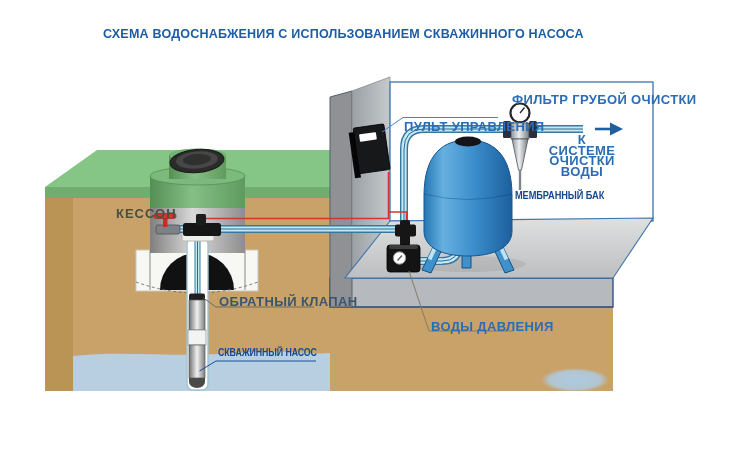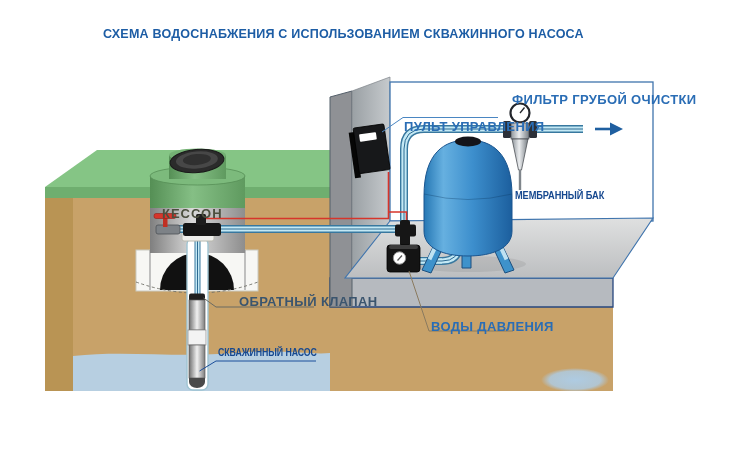--- a/index.html
+++ b/index.html
@@ -7,21 +7,21 @@
          font-family:"Liberation Sans","DejaVu Sans",sans-serif;}
   .stage svg{position:absolute;left:0;top:0;}
   .lbl{position:absolute;white-space:nowrap;font-size:13px;font-weight:700;
        color:#2a6db5;letter-spacing:.35px;}
   .lbl.navy{color:#16488f;font-weight:800;}
   .cond{transform:scaleX(.88);transform-origin:left top;letter-spacing:-.1px;}
   .title{position:absolute;left:103px;top:26px;font-size:13.5px;font-weight:800;
          color:#1d5da5;letter-spacing:.2px;transform:scaleX(.93);transform-origin:left top;
          white-space:nowrap;}
   .olive{color:#4b4f3e;font-weight:700;letter-spacing:1px;}
-  .slate{color:#3b556e;margin-left:20px;}
+  .slate{color:#3b556e;}
   .two-line{white-space:normal;text-align:center;line-height:10.5px;width:78px;}
 </style>
 </head>
 <body>
 
 <div class="stage">
 
 <svg width="750" height="455" viewBox="0 0 750 455">
   <defs>
     <linearGradient id="gCais" x1="0" y1="0" x2="1" y2="0">
@@ -194,21 +194,25 @@
 
   <g fill="none">
     <path d="M382,132 L403,117.5 H498" stroke="#4a86c2" stroke-width="1"></path>
     <path d="M409,271 L429,331 H513" stroke="#8a7a5f" stroke-width="1"></path>
     <path d="M203.5,298 L216,307 H314" stroke="#6b6b63" stroke-width="1"></path>
     <path d="M199.5,371 L216,361 H316" stroke="#1b4e9b" stroke-width="1"></path>
   </g>
 </svg>
 
 <div class="title">СХЕМА ВОДОСНАБЖЕНИЯ С ИСПОЛЬЗОВАНИЕМ СКВАЖИННОГО НАСОСА</div>
-<div class="lbl olive" style="left:116px;top:206px;margin-left:46px;">КЕССОН</div>
+<div class="lbl olive" style="left:116px;top:206px;">КЕССОН</div>
 <div class="lbl" style="left:404px;top:119px;">ПУЛЬТ УПРАВЛЕНИЯ</div>
 <div class="lbl" style="left:512px;top:92px;">ФИЛЬТР ГРУБОЙ ОЧИСТКИ</div>
+<div class="lbl two-line" style="left:543px;top:135px;">
+  <span>К СИСТЕМЕ</span><br>
+  <span>ОЧИСТКИ ВОДЫ</span>
+</div>
 <div class="lbl navy cond" style="left:515px;top:189px;font-size:10.5px;">МЕМБРАННЫЙ БАК</div>
 <div class="lbl" style="left:431px;top:319px;">ВОДЫ ДАВЛЕНИЯ</div>
 <div class="lbl slate" style="left:219px;top:294px;">ОБРАТНЫЙ КЛАПАН</div>
 <div class="lbl navy cond" style="left:218px;top:347px;font-size:10px;">СКВАЖИННЫЙ НАСОС</div>
 
 </div>
 
 </body></html>

